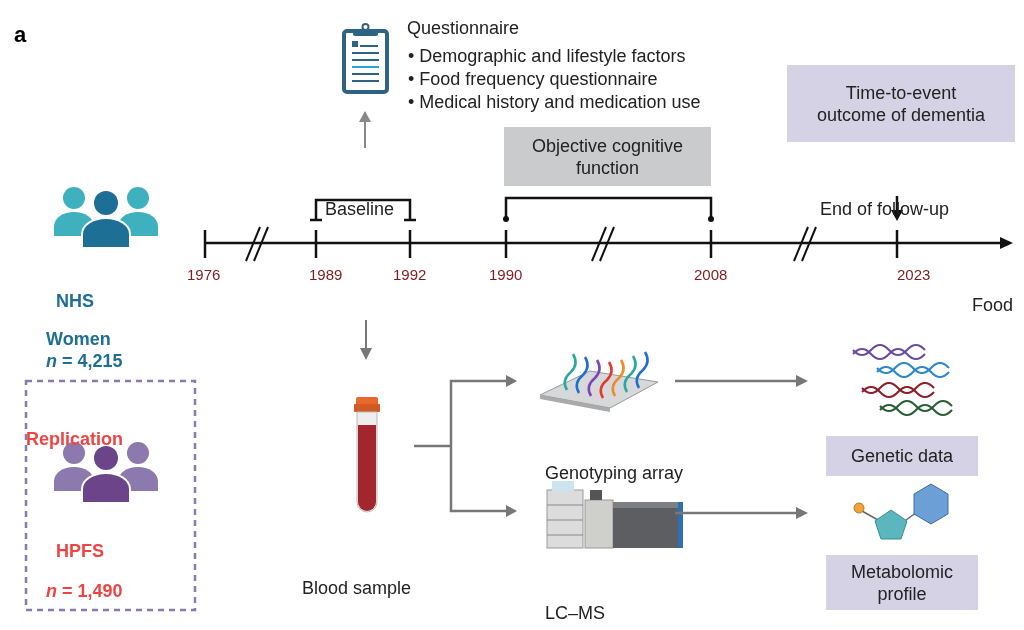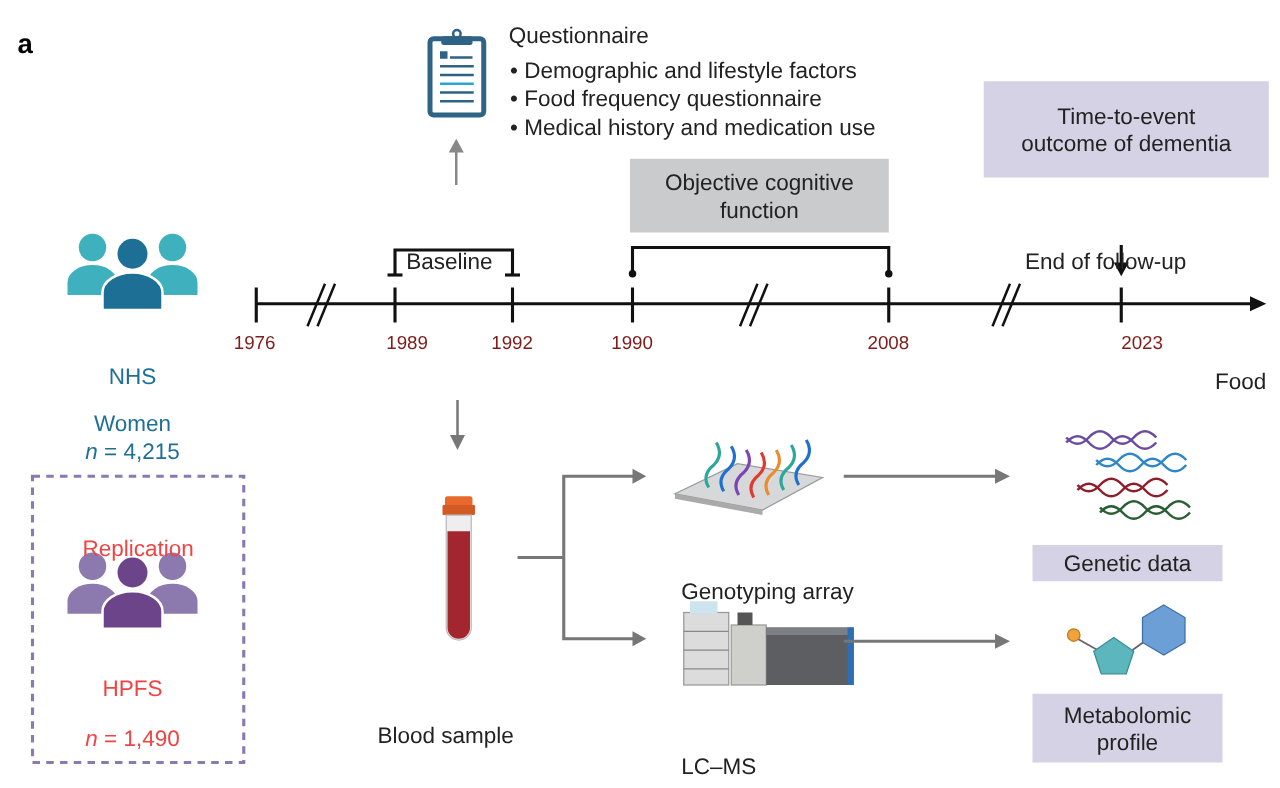--- a/index.html
+++ b/index.html
@@ -9,21 +9,21 @@
   .q-title{left:407px;top:18px;font-size:18px;}
   .q-list{left:408px;top:45px;font-size:18px;line-height:23px;margin:0;padding:0;list-style:none;}
   .q-list li::before{content:"\2022\00a0";}
   .box{display:flex;align-items:center;justify-content:center;text-align:center;font-size:18px;line-height:22px;}
   .box-gray{background:#c9cbcd;justify-content:center;}
   .box-purple{background:#d4d2e4;}
   .lbl{font-size:18px;margin-top:29px;}
   .yr{font-size:15px;color:#7f1d1d;}
   .blue{color:#1e6f95;}
   .purple{color:#ef4444;}
-  .center{text-align:center;}
+  .center{font-weight:bold;}
   svg{position:absolute;left:0;top:0;}
 </style>
 </head>
 <body>
 
 <div class="abs panel-label">a</div>
 
 <svg width="1024" height="630">
 
   <g>
@@ -186,21 +186,21 @@
 </ul>
 
 <div class="abs box box-gray" style="left:504px;top:127px;width:207px;height:59px;flex-direction:column;">
   <span>Objective cognitive</span>
   <span>function</span>
 </div>
 <div class="abs box box-purple" style="left:787px;top:65px;width:228px;height:77px;flex-direction:column;">
   <span>Time-to-event</span>
   <span>outcome of dementia</span>
 </div>
-<div class="abs box box-purple" style="left:826px;top:436px;width:152px;height:29px;">Genetic data</div>
+<div class="abs box box-purple" style="left:826px;top:436px;width:152px;height:40px;">Genetic data</div>
 <div class="abs box box-purple" style="left:826px;top:555px;width:152px;height:55px;flex-direction:column;">
   <span>Metabolomic</span>
   <span>profile</span>
 </div>
 
 <div class="abs lbl" style="left:325px;top:170px;">Baseline</div>
 <div class="abs lbl" style="left:820px;top:170px;">End of follow-up</div>
 <div class="abs yr" style="left:187px;top:266px;">1976</div>
 <div class="abs yr" style="left:309px;top:266px;">1989</div>
 <div class="abs yr" style="left:393px;top:266px;">1992</div>

